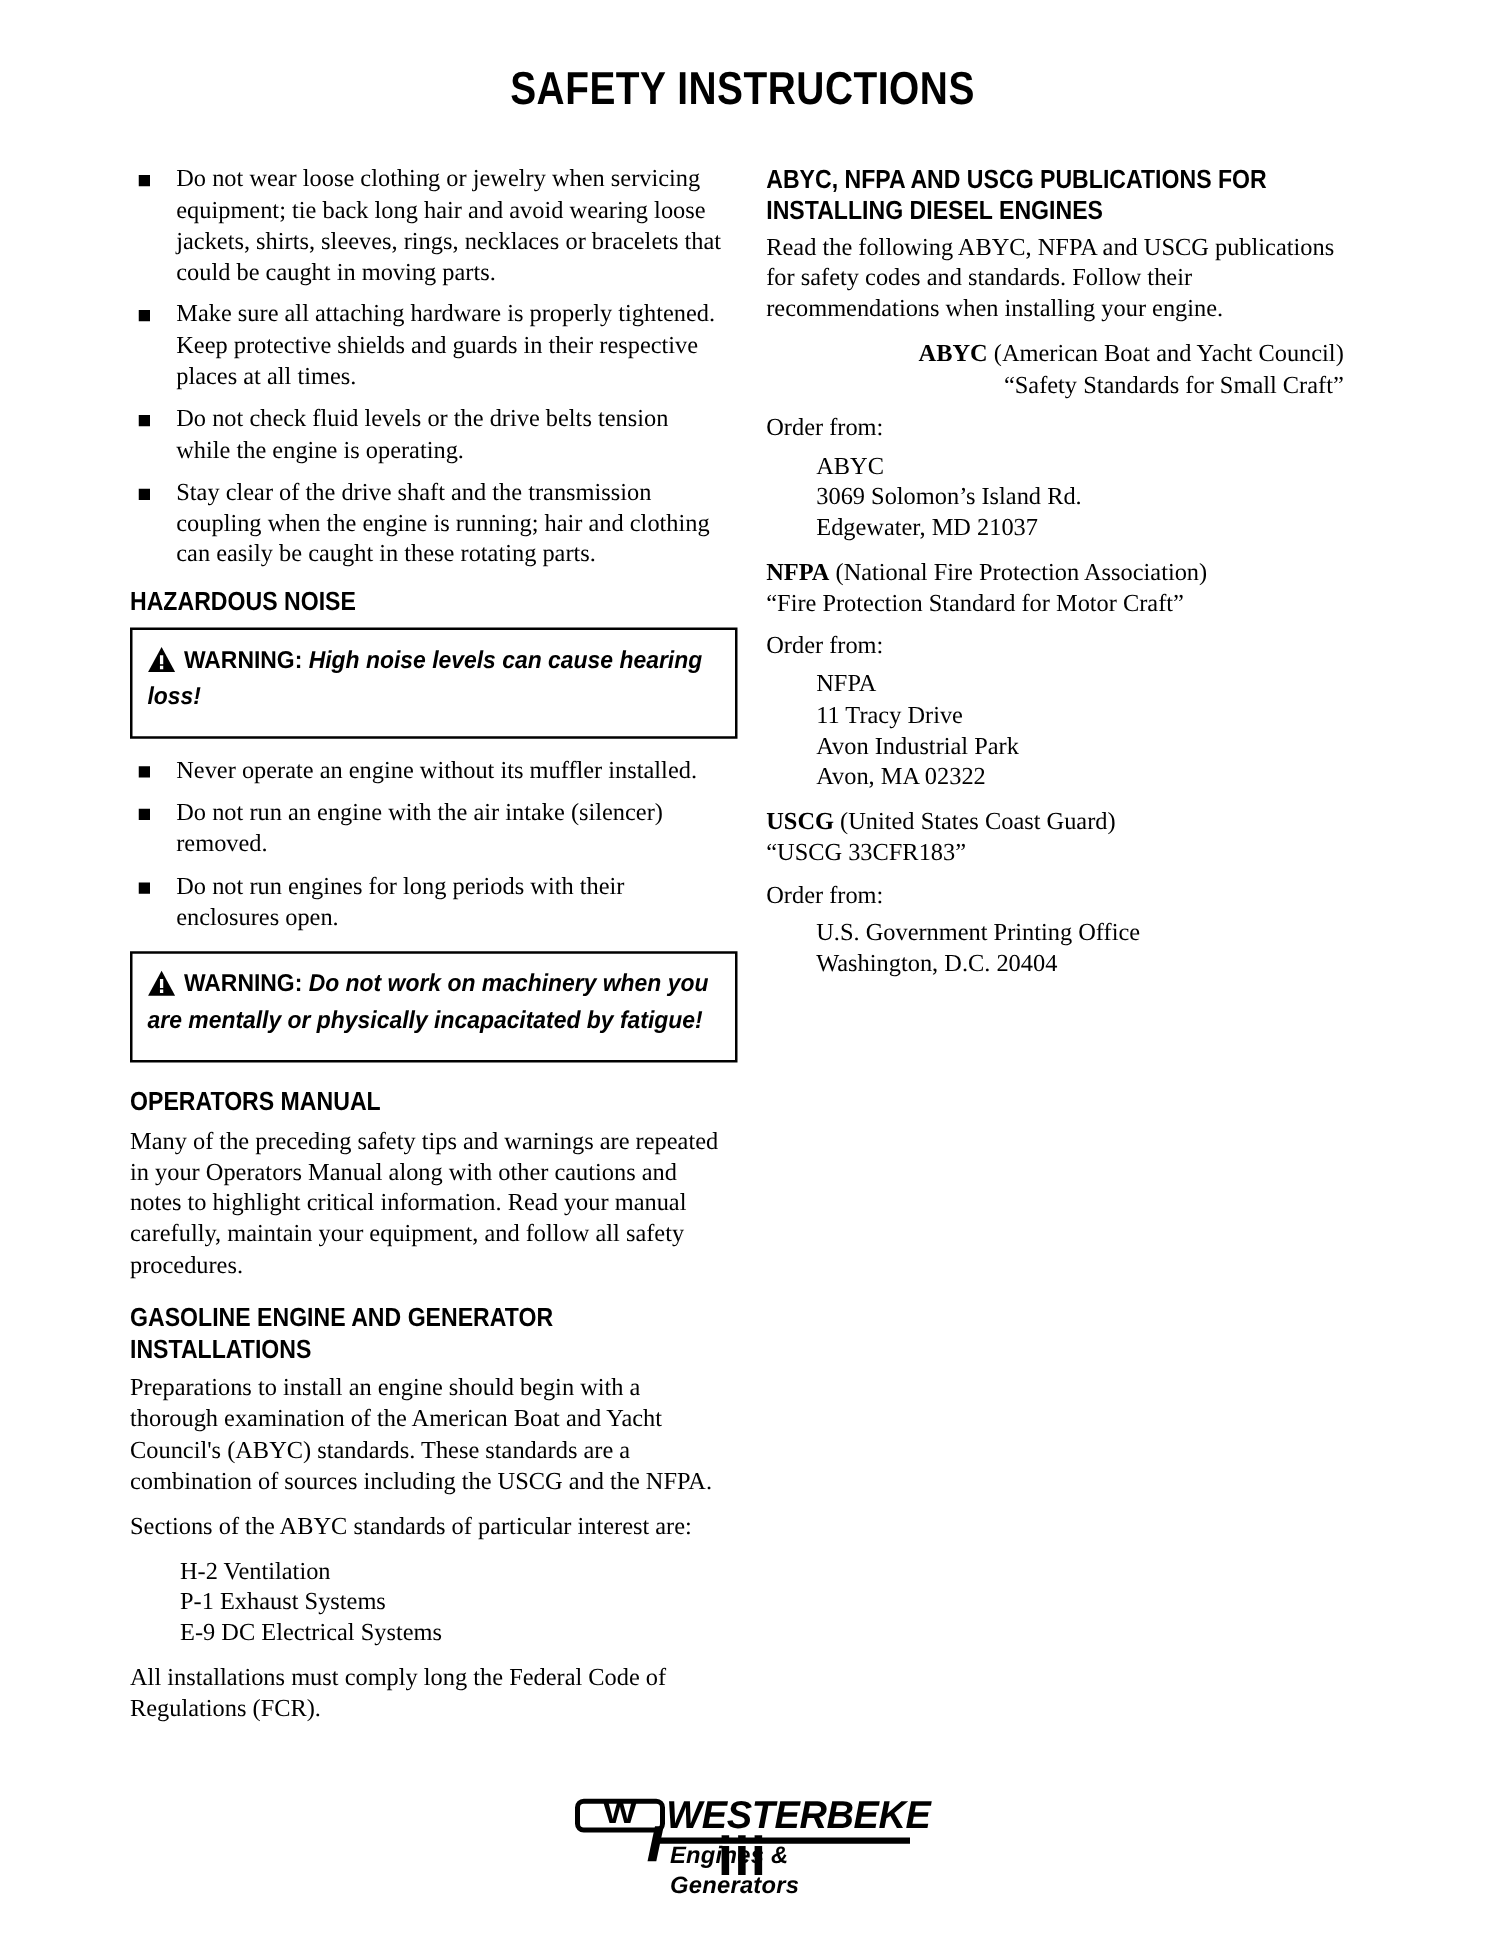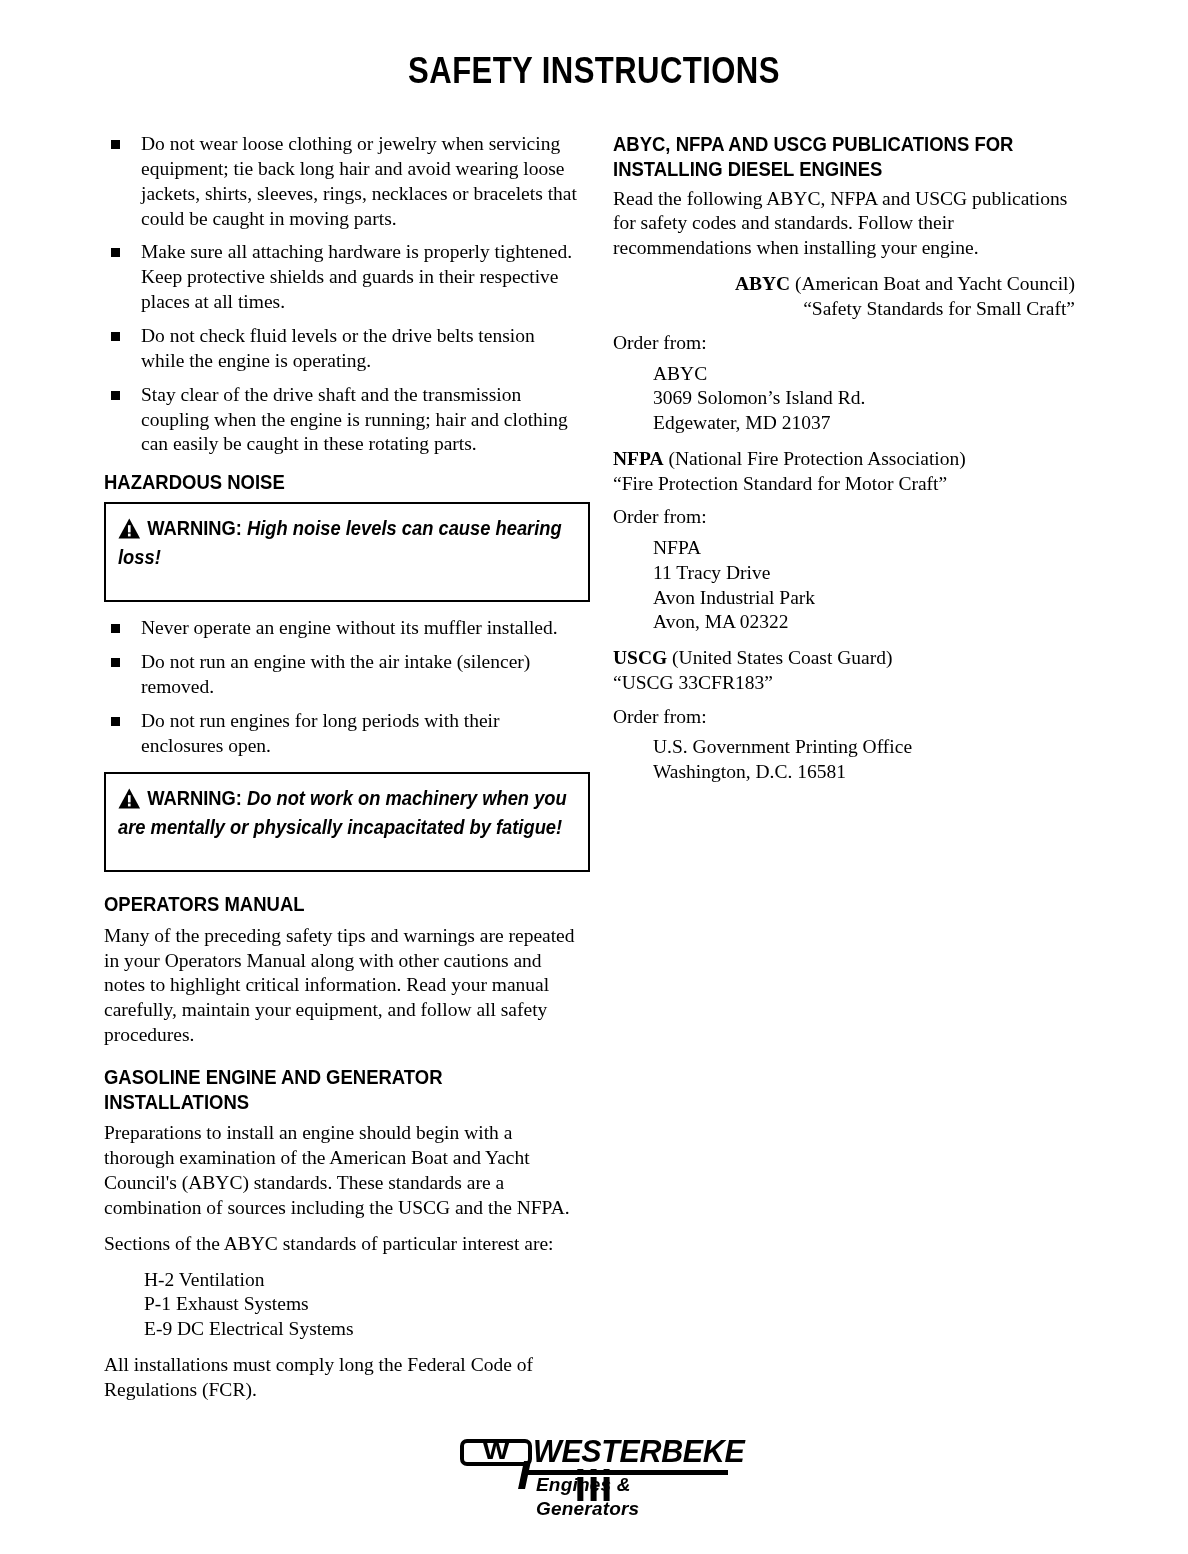--- a/index.html
+++ b/index.html
@@ -101,21 +101,21 @@
     list-style: none;
   }
   .indent-list li {
     font-size: 19.5px;
     line-height: 1.265;
   }
 
   
   .warning-box {
     border: 2px solid #000;
-    padding: 11px 12px 30px 12px;
+    padding: 11px 12px 19px 12px;
     margin: 0 0 14px 0;
     width: 458px;
   }
   .warning-line {
     font-family: "Liberation Sans", sans-serif;
     font-weight: bold;
     font-size: 19.5px;
     line-height: 1.34;
     transform: scaleX(0.94);
     transform-origin: left top;
@@ -344,21 +344,21 @@
     </ul>
 
     <p class="body" style="margin-bottom:9px;">
       <span class="b">USCG</span>
       <span>(United States Coast Guard)</span><br>
       <span>“USCG 33CFR183”</span>
     </p>
     <p class="body" style="margin-bottom:6px;">Order from:</p>
     <ul class="indent-list">
       <li>U.S. Government Printing Office</li>
-      <li>Washington, D.C. 16581</li>
+      <li>Washington, D.C. 20404</li>
     </ul>
   </div>
 
   <div class="footer">
     <div class="logo">
       <div class="logo-badge"></div>
       <div class="logo-w">W</div>
       <div class="logo-slash"></div>
       <div class="logo-word">WESTERBEKE</div>
       <div class="logo-rule"></div>

